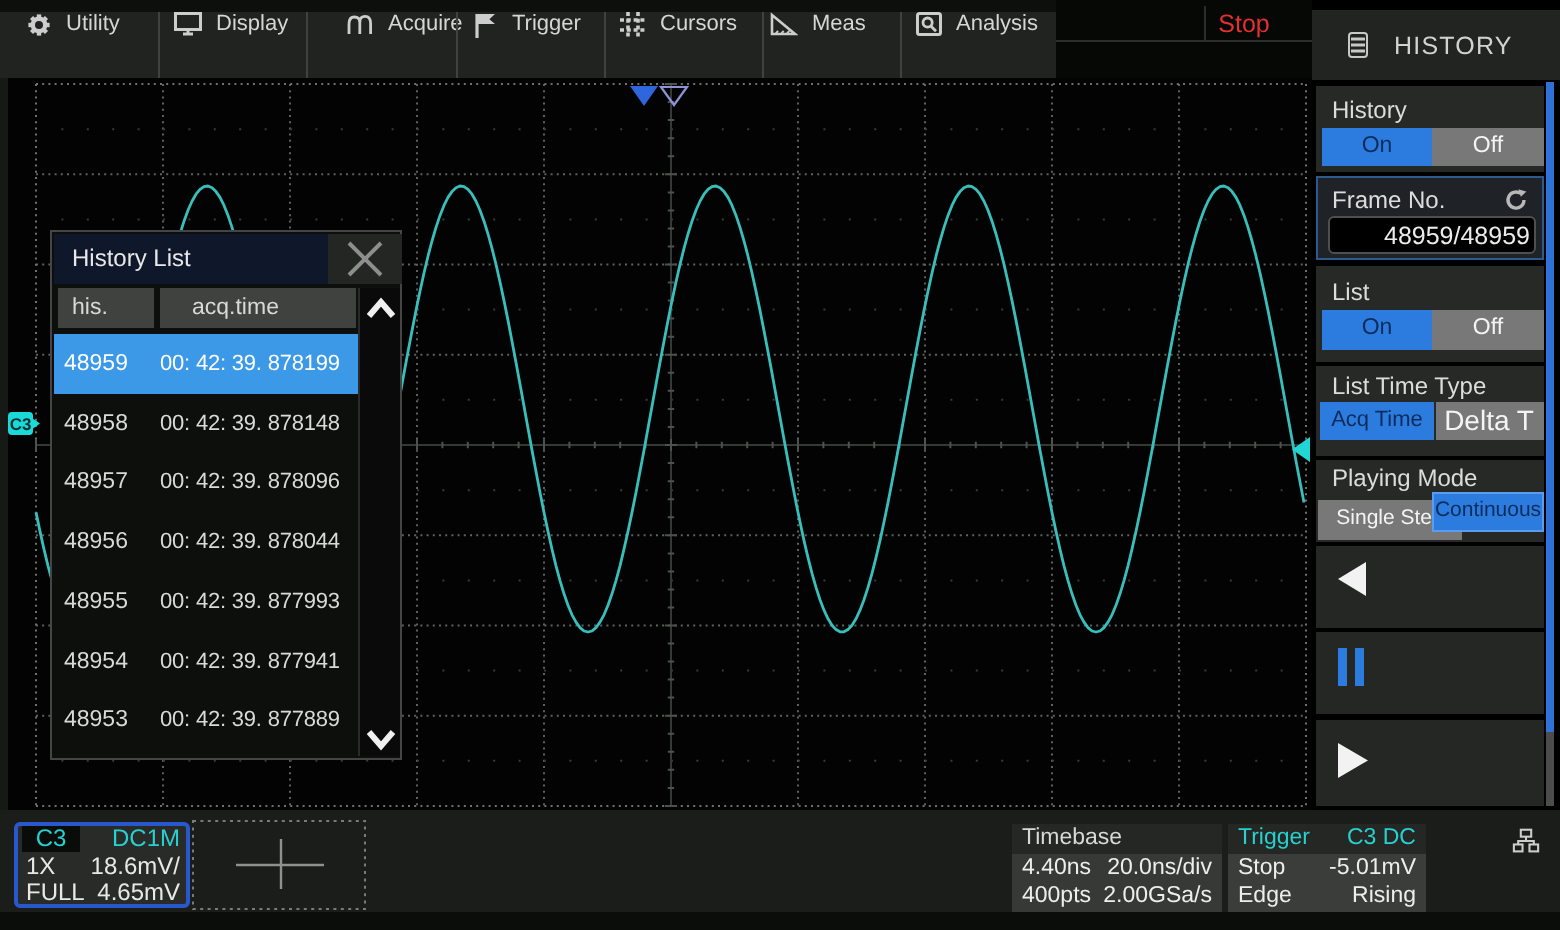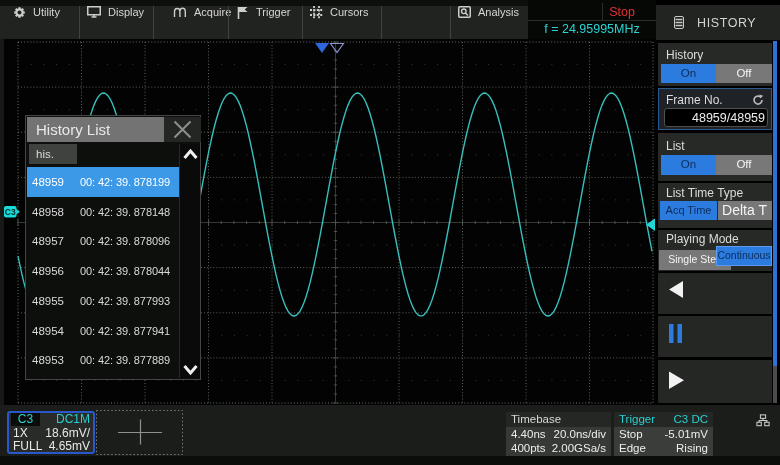--- a/index.html
+++ b/index.html
@@ -11,21 +11,21 @@
 .micon{margin-right:7px;display:flex}
 #stopbox{left:528px;top:0;width:128px;height:39px;background:#060806}
 #stopbox .cellline{position:absolute;background:#2c2c2c}
 #stoptxt{position:absolute;left:68px;top:5px;width:52px;text-align:center;color:#e33030;font-size:12.5px}
 #freqtxt{position:absolute;left:0;top:22px;width:128px;text-align:center;color:#2bd3d3;font-size:12.5px}
 #rheader{left:656px;top:5px;width:124px;height:35px;background:#212421;display:flex;align-items:center}
 #rheader span{color:#d2d2d2;font-size:12.5px;letter-spacing:0.6px}
 #wavebg{left:4px;top:39px;width:652px;height:366px;background:#020302}
 #lstrip{left:0;top:39px;width:4px;height:366px;background:#171917}
 #hwin{left:25px;top:115px;width:176px;height:265px;background:#0c0f0c;border:1px solid #454545}
-#htitle{position:absolute;left:1px;top:1px;width:166px;height:25px;background:#737373;color:#e8e8e8;font-size:15px;line-height:25px;padding-left:9px}
+#htitle{position:absolute;left:1px;top:1px;width:166px;height:25px;background:#0f172a;color:#e8e8e8;font-size:12px;line-height:25px;padding-left:9px}
 #hclose{position:absolute;left:138px;top:1px;width:37px;height:25px;background:#232623}
 .hcell{position:absolute;top:28px;height:20px;background:#3f423f;color:#d9d9d9;font-size:11.5px;line-height:20px}
 #hc1{left:3px;width:48px;padding-left:7px}
 #hc2{left:54px;width:98px;padding-left:16px}
 .hrow{position:absolute;left:1px;width:152px;height:30px;color:#d9d9d9;font-size:11.5px;line-height:30px;overflow:hidden}
 .hrow .c1{position:absolute;left:5px}
 .hrow .c2{position:absolute;left:53px;white-space:nowrap;letter-spacing:-0.1px;font-size:11px}
 .hrow.sel{background:#3c99e8;color:#fff}
 #hscol{position:absolute;left:153px;top:28px;width:21px;height:234px;background:#0a0a0a;border-left:1px solid #2a2a2a}
 .sect{position:absolute;left:658px;width:114px;background:#262926}
@@ -139,41 +139,49 @@
 <div class="mitem" style="left:310px">
       <span class="micon">
         <svg width="13" height="13" viewBox="0 0 13 13">
           <g stroke="#cdcdcd" stroke-width="1.8" stroke-dasharray="2 1.4">
             <path d="M4 0v13M9 0v13M0 4h13M0 9h13"></path>
           </g>
         </svg>
       </span>
       <span>Cursors</span>
     </div>
+<div class="mitem" style="left:385px">
+      <span class="micon">
+        <svg width="14" height="12" viewBox="0 0 14 12">
+          <path d="M1 11L12.5 11 L1 1.5z" fill="none" stroke="#cdcdcd" stroke-width="1.3"></path>
+          <path d="M2.8 10.9l1.2-1.5M5.6 10.9l1.2-1.5M8.4 10.9l1.2-1.5" stroke="#cdcdcd" stroke-width="1"></path>
+        </svg>
+      </span>
+      <span>Meas</span>
+    </div>
 <div class="mitem" style="left:458px">
       <span class="micon">
         <svg width="13" height="12" viewBox="0 0 13 12">
           <rect x="0.75" y="0.75" width="11.5" height="10.5" rx="1" fill="none" stroke="#cdcdcd" stroke-width="1.5"></rect>
           <circle cx="5.8" cy="5.3" r="2.3" fill="none" stroke="#cdcdcd" stroke-width="1.4"></circle>
           <path d="M7.4 7 L10 9.6" stroke="#cdcdcd" stroke-width="1.4"></path>
         </svg>
       </span>
       <span>Analysis</span>
     </div>
 <div class="msep" style="left:79px"></div>
 <div class="msep" style="left:153px"></div>
 <div class="msep" style="left:228px"></div>
 <div class="msep" style="left:302px"></div>
 <div class="msep" style="left:381px"></div>
 <div class="msep" style="left:450px"></div>
 <div class="abs" id="stopbox">
   <div class="cellline" style="left:74px;top:3px;width:1px;height:17px"></div>
   <div class="cellline" style="left:0;top:20px;width:128px;height:1px"></div>
   <div id="stoptxt">Stop</div>
-  <div id="freqtxt">f = 24.95995MHz</div>
 </div>
 <div class="abs" id="rheader">
   <svg style="margin-left:18px" width="10" height="13" viewBox="0 0 10 13">
         <rect x="0.5" y="0.5" width="9" height="12" rx="1.5" fill="none" stroke="#c8c8c8"></rect>
         <path d="M1.5 3.5h7M1.5 6.5h7M1.5 9.5h7" stroke="#c8c8c8" stroke-width="1.6" fill="none"></path>
       </svg>
   <span style="margin-left:13px">HISTORY</span>
 </div>
 <div class="sect" style="top:43px;height:43px">
       <div class="slabel" style="top:5px">History</div>
@@ -214,20 +222,21 @@
         <polygon points="11,11.5 26,20.2 11,29" fill="#f2f2f2"></polygon>
       </svg></div>
 <div class="abs" id="scrline1"></div>
     <div class="abs" id="scrline2"></div>
 <div class="abs" id="hwin">
   <div id="htitle">History List</div>
   <div id="hclose"><svg width="37" height="25" viewBox="0 0 37 25">
           <path d="M10.5 4.5 L26.5 20.5 M26.5 4.5 L10.5 20.5" stroke="#8e8e8e" stroke-width="2"></path>
         </svg></div>
   <div class="hcell" id="hc1">his.</div>
+  <div class="hcell" id="hc2">acq.time</div>
 <div class="hrow sel" style="top:51px">
         <span class="c1">48959</span>
         <span class="c2">00: 42: 39. 878199</span>
       </div>
 <div class="hrow" style="top:81px">
         <span class="c1">48958</span>
         <span class="c2">00: 42: 39. 878148</span>
       </div>
 <div class="hrow" style="top:110px">
         <span class="c1">48957</span>

